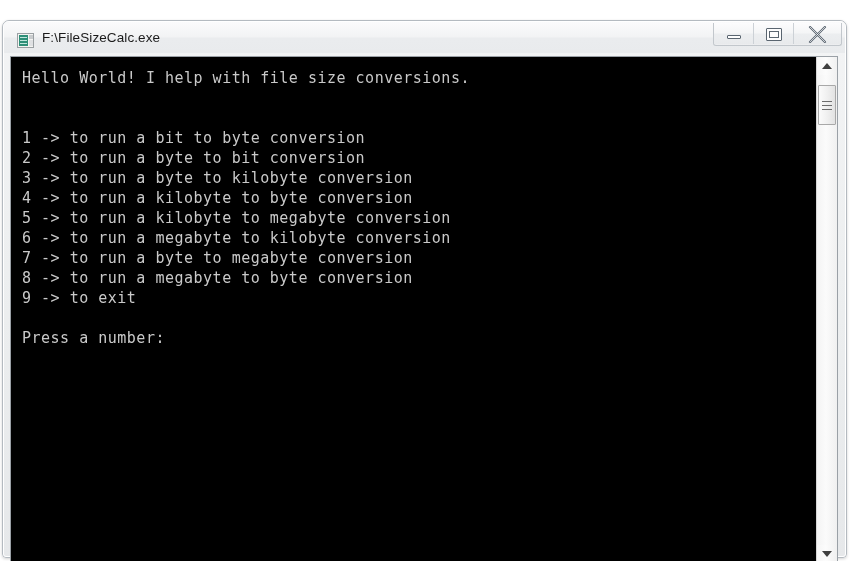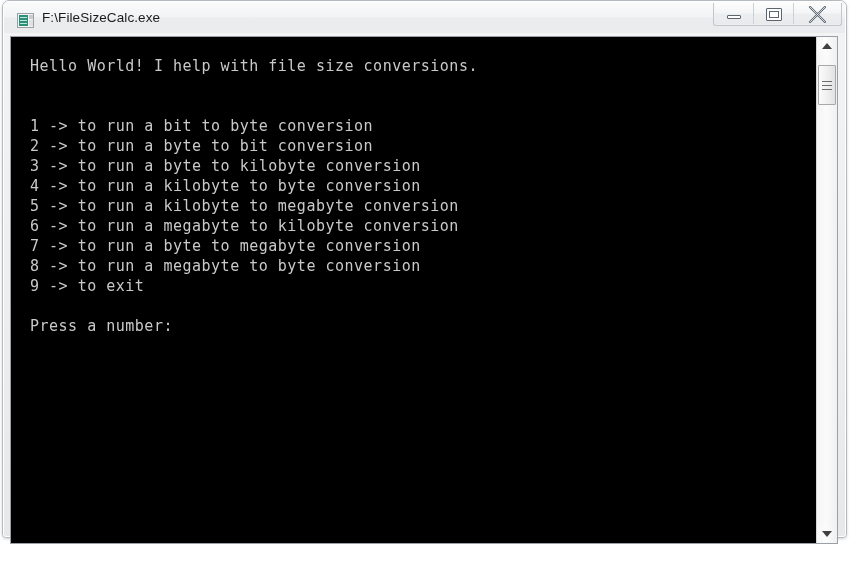--- a/index.html
+++ b/index.html
@@ -11,21 +11,21 @@
     width: 855px;
     height: 561px;
     font-family: "Liberation Sans", sans-serif;
     overflow: hidden;
   }
 
   
   #window {
     position: absolute;
     left: 2px;
-    top: 0;
+    top: 20px;
     width: 845px;
     height: 538px;
     box-sizing: border-box;
     background: linear-gradient(to bottom, #f3f4f5 0%, #eceeef 55%, #e6e8ea 100%);
     border: 1px solid #b4bac0;
     border-radius: 7px 7px 4px 4px;
     box-shadow: 0 1px 3px rgba(0,0,0,0.18);
     padding-left: 30px;
   }
   
@@ -174,21 +174,21 @@
     width: 806px;
     height: 100%;
     overflow: hidden;
     background: #000000;
   }
 
   #console-text {
     position: absolute;
     left: 7px;
     top: 7px;
-    margin: 12px;
+    margin: 4px;
     font-family: "DejaVu Sans Mono", "Liberation Mono", monospace;
     font-size: 15px;
     line-height: 20px;
     color: #c9c9c9;
     white-space: pre;
     letter-spacing: 0.5px;
   }
 
   
   #watermark {

